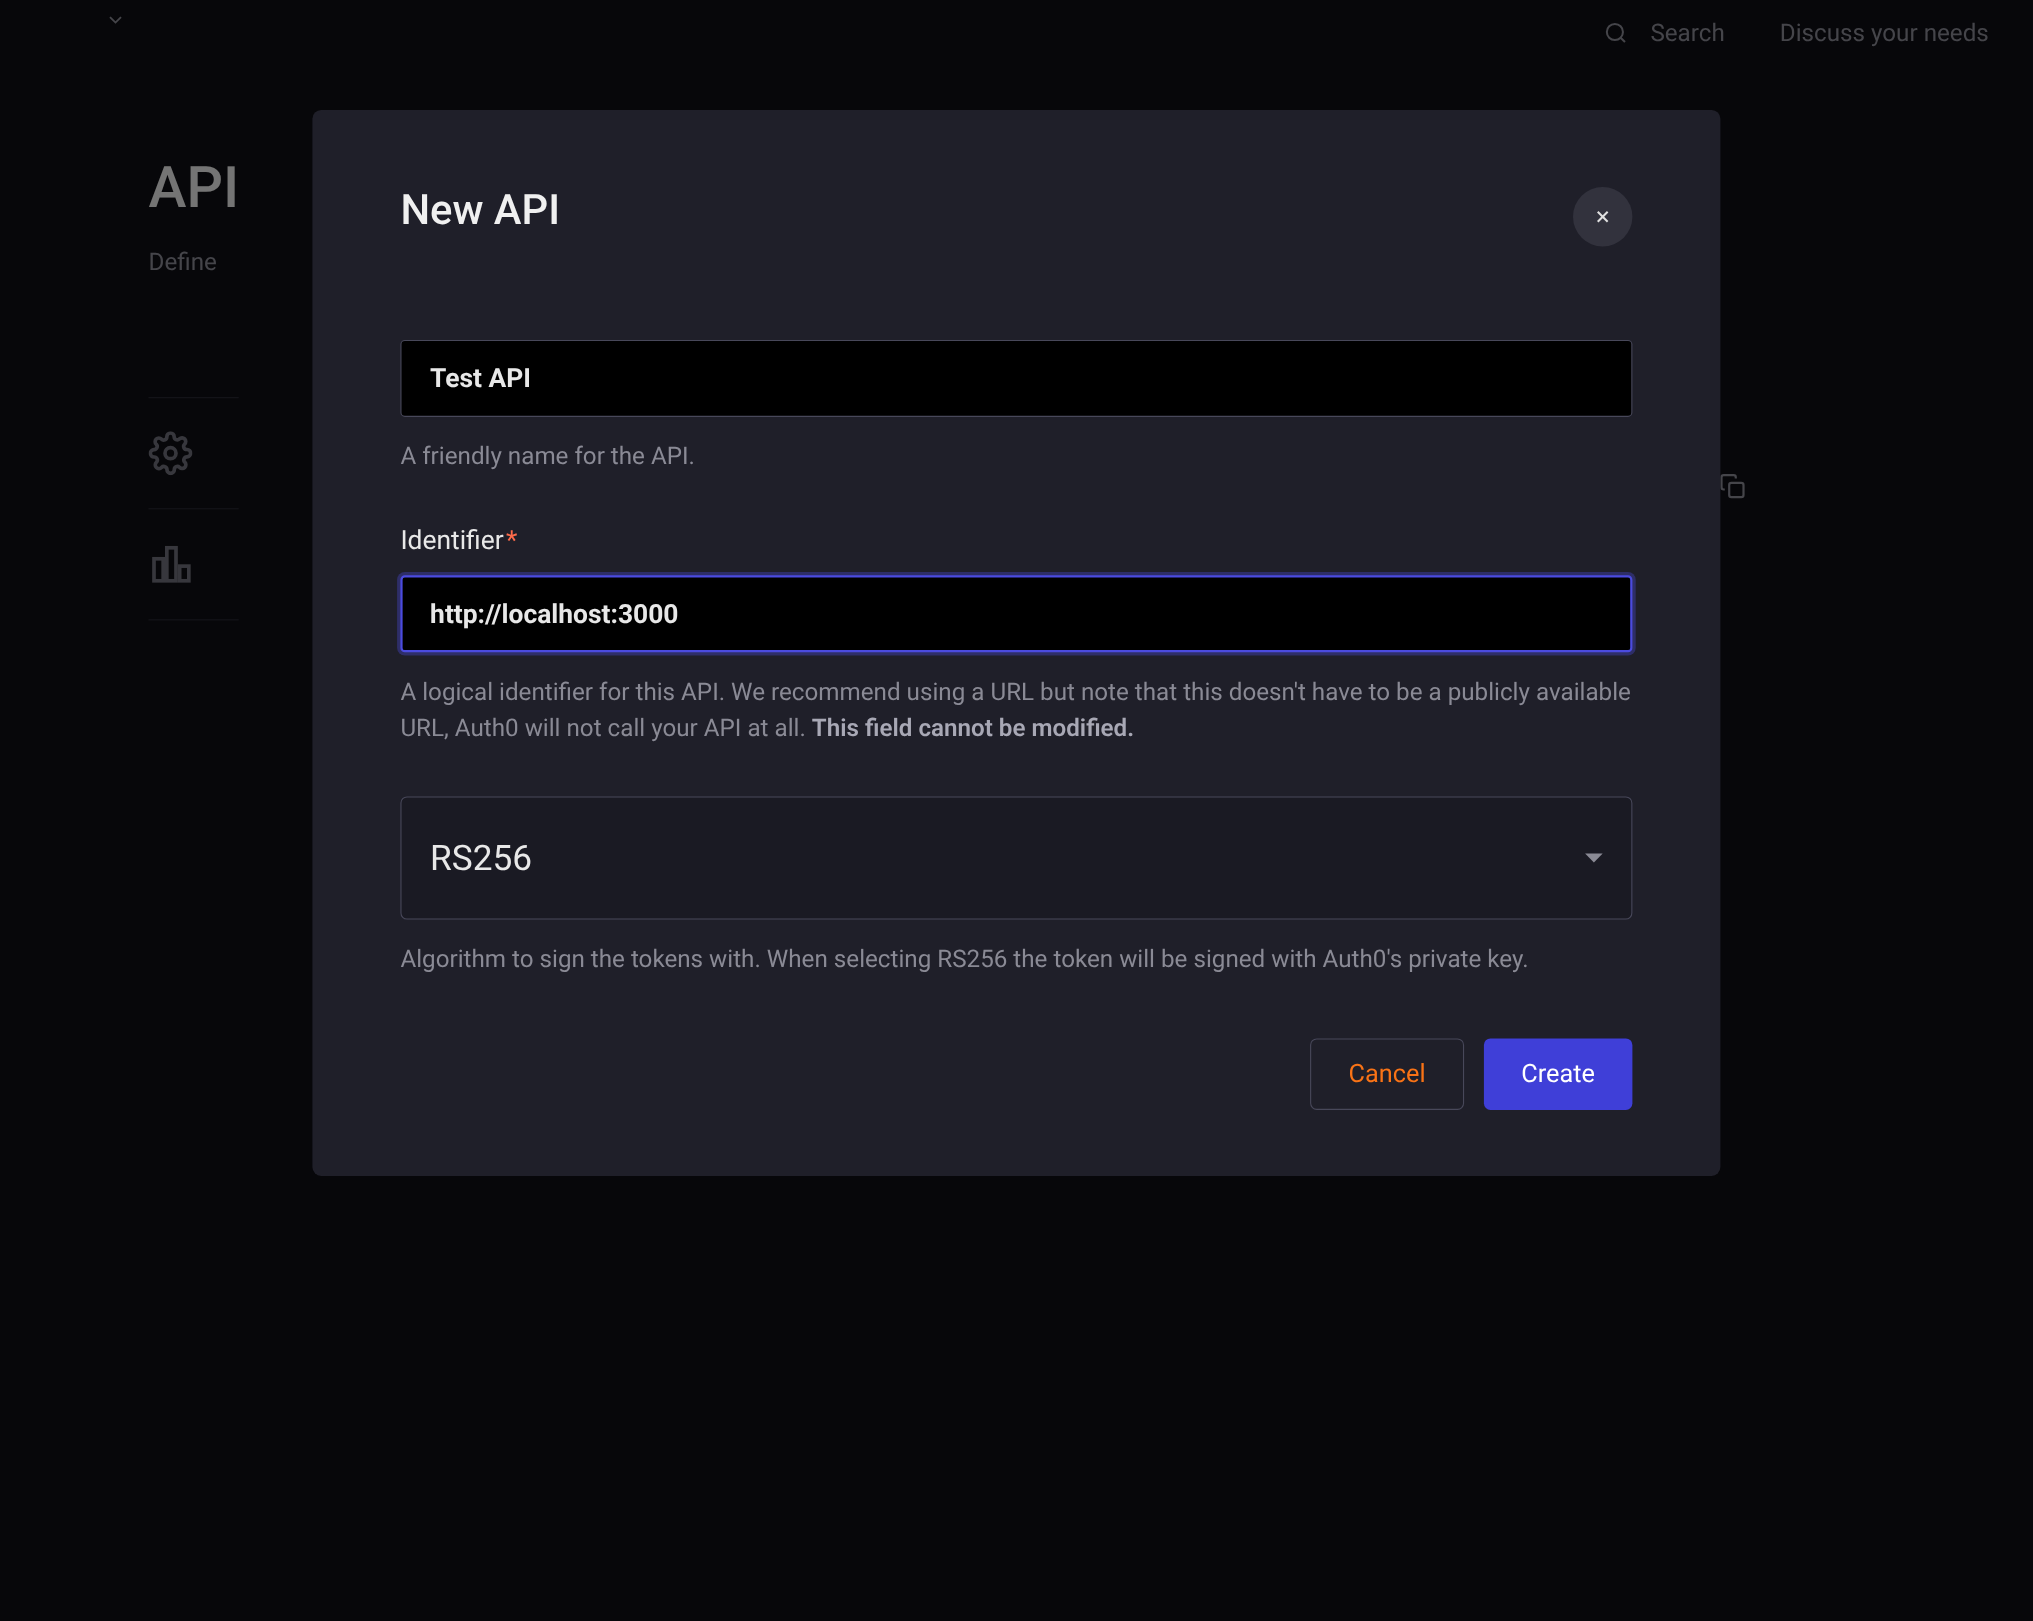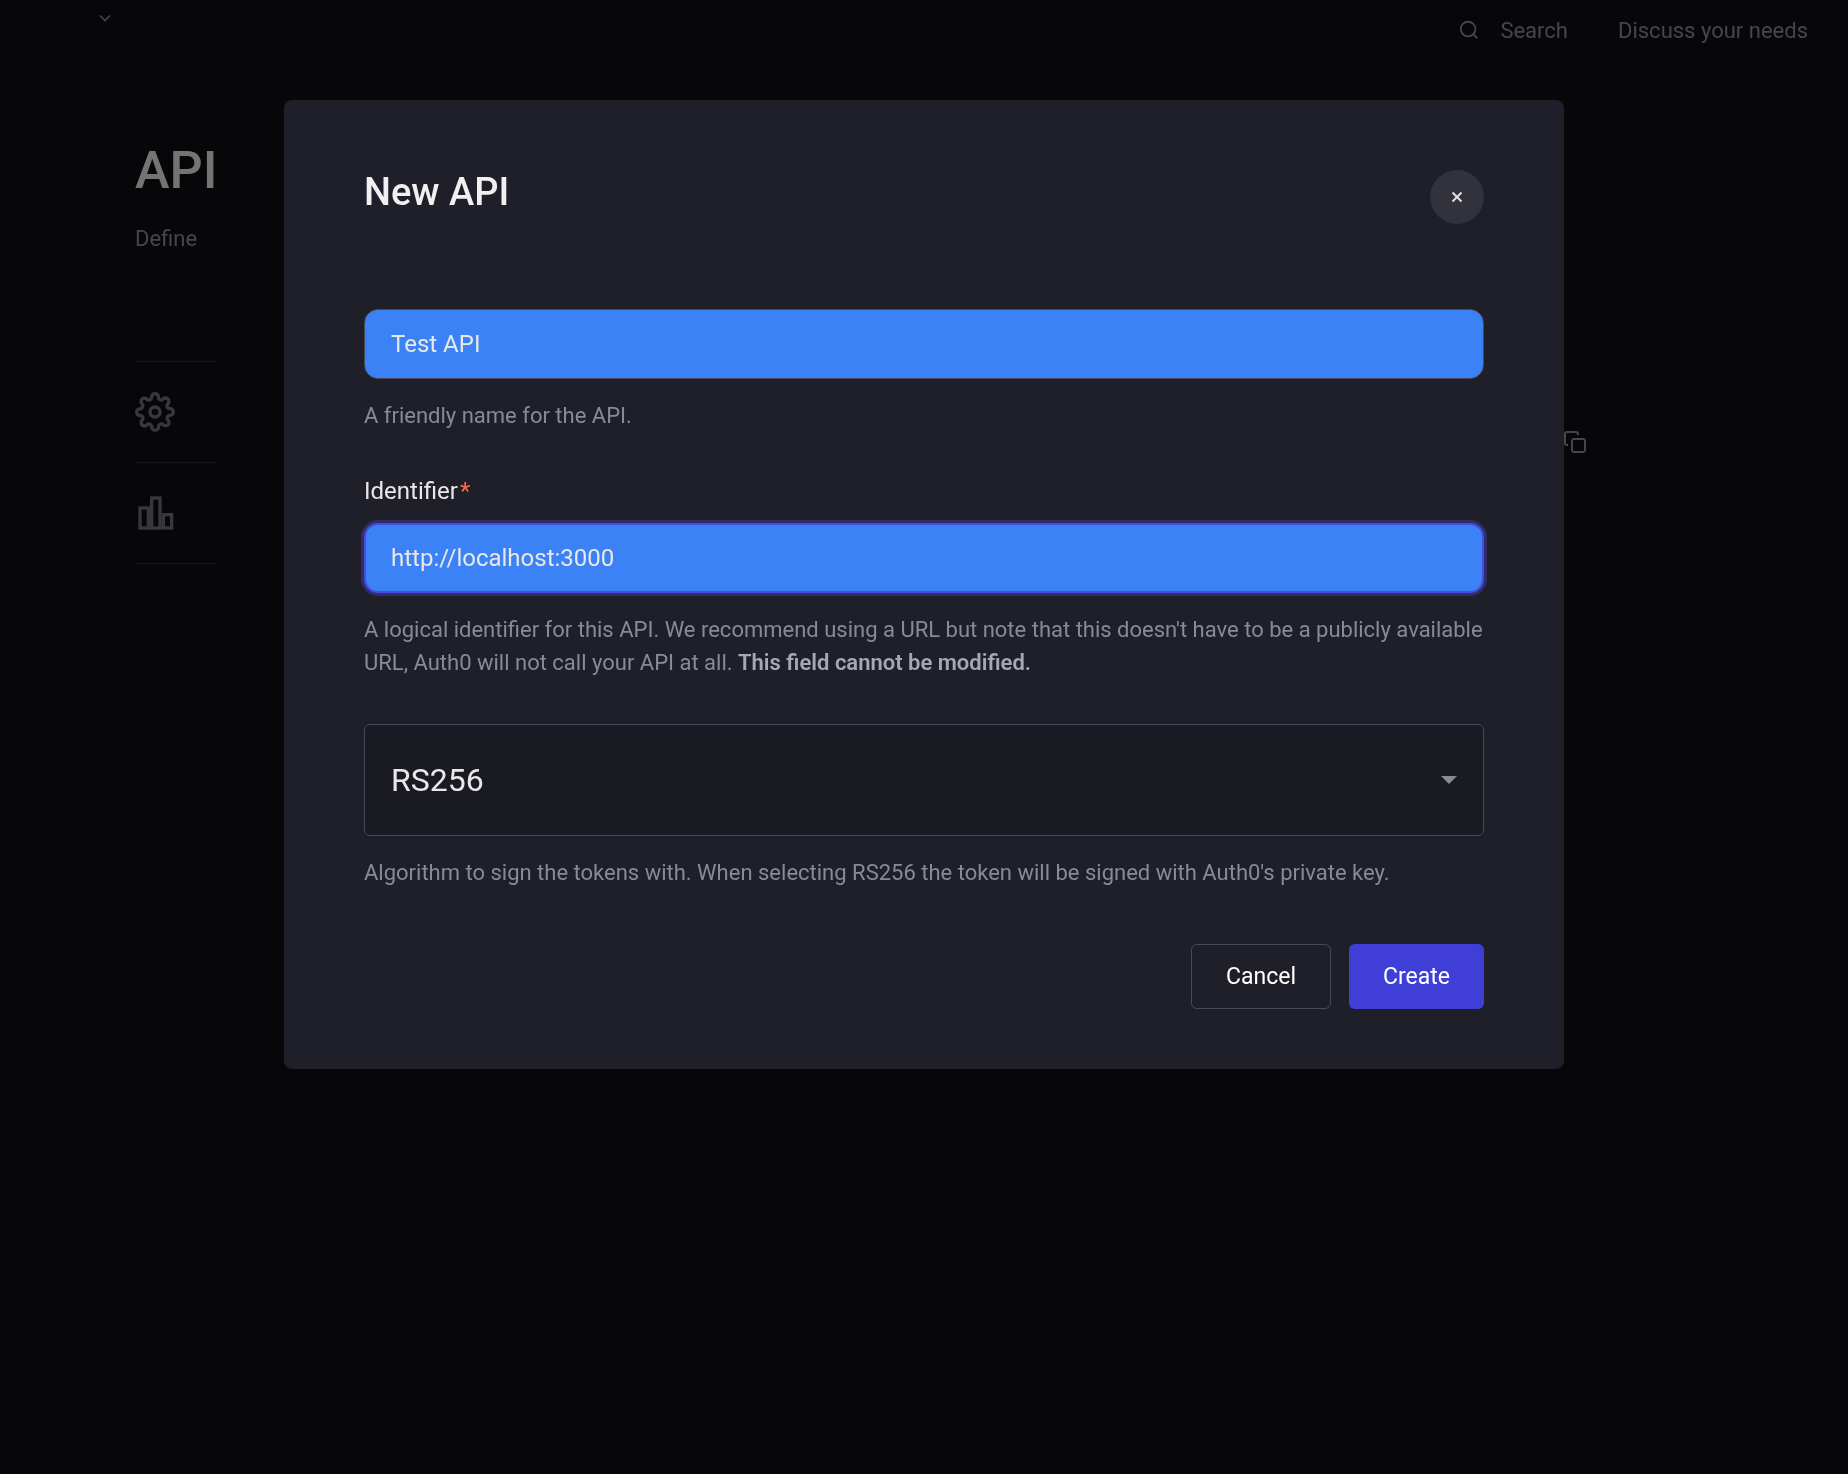--- a/index.html
+++ b/index.html
@@ -174,28 +174,29 @@
       display: block;
     }
     
     .required-asterisk {
       color: #ff6b4a;
       margin-left: 2px;
     }
     
     .form-input {
       width: 100%;
-      background: #3b82f6;
+      background: #000000;
       border: 1px solid #48485a;
-      border-radius: 14px;
+      border-radius: 4px;
       padding: 20px 26px;
       font-size: 24px;
       color: #e8e8e8;
       font-family: inherit;
       outline: none;
+      font-weight: bold;
     }
     
     .form-input.focused {
       border: 2px solid #4b4bdf;
       box-shadow: 0 0 0 3px rgba(75, 75, 223, 0.35);
       padding: 19px 25px;
     }
     
     .form-select {
       width: 100%;
@@ -245,21 +246,21 @@
       font-size: 23px;
       border-radius: 6px;
       cursor: pointer;
       font-family: inherit;
       border: none;
     }
     
     .btn-secondary {
       background: transparent;
       border: 1px solid #48485a;
-      color: #ffffff;
+      color: #f97316;
     }
     
     .btn-primary {
       background: #3f3fd8;
       color: #ffffff;
     }
   </style>
 </head>
 <body>
 

